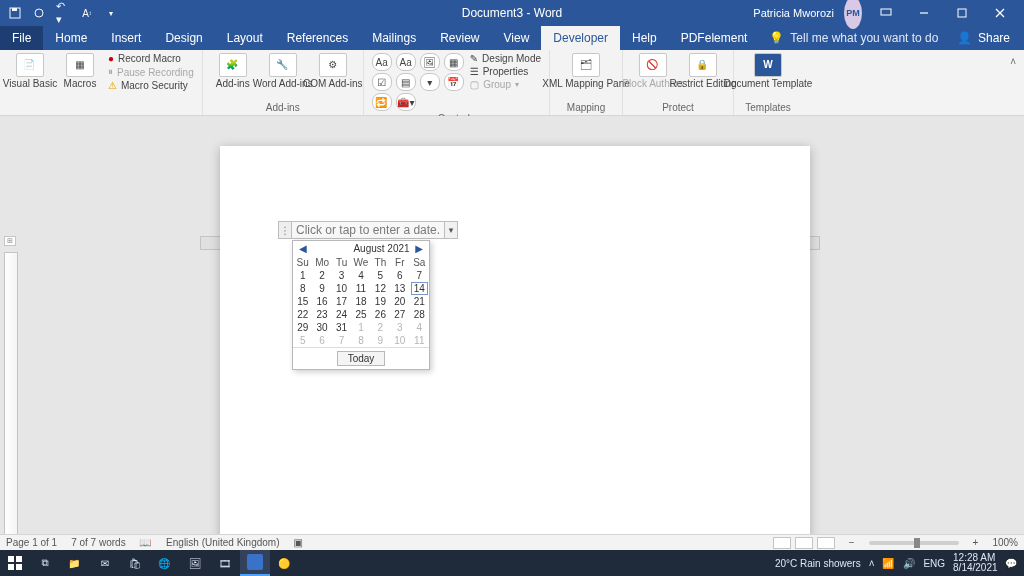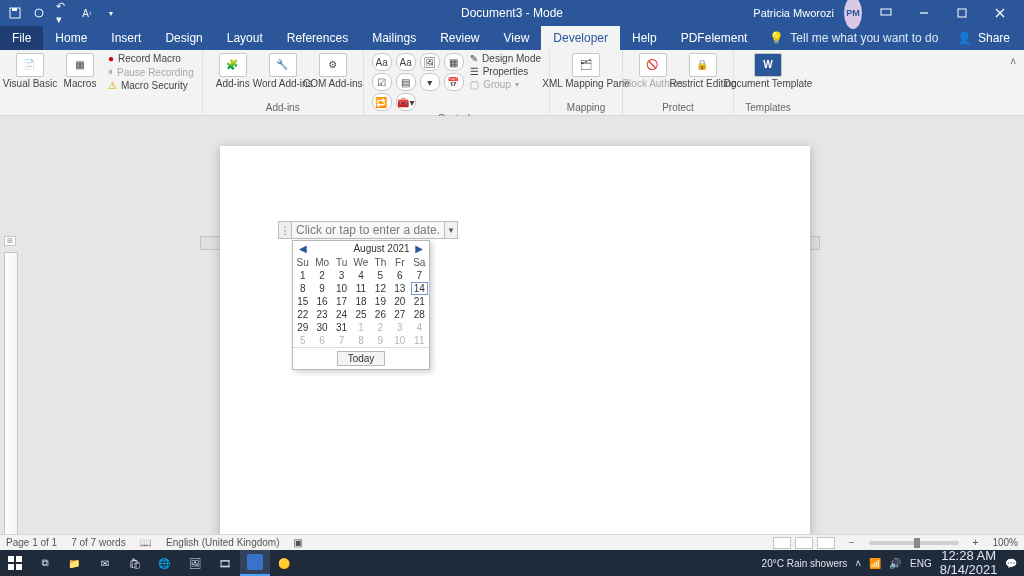--- a/index.html
+++ b/index.html
@@ -73,21 +73,21 @@
   .statusbar .vbtn { width:18px; height:12px; border:1px solid #c4c4c4; background:#fff; }
   .statusbar .zoom-slider { width:90px; height:4px; background:#cfcfcf; position:relative; border-radius:2px; }
   .statusbar .zoom-slider::after { content:""; position:absolute; left:50%; top:-3px; width:6px; height:10px; background:#888; }
 
   
   .taskbar { position:absolute; left:0; right:0; bottom:0; height:26px; background:#1f2a3a; display:flex; align-items:center; color:#dfe6f2; font-size:10px; }
   .taskbar .tbtn { width:30px; height:26px; display:flex; align-items:center; justify-content:center; }
   .taskbar .tbtn.active { background:#33415a; border-bottom:2px solid #4aa3ff; }
   .taskbar .flex { flex:1; }
   .taskbar .tray { display:flex; align-items:center; gap:8px; padding-right:6px; }
-  .taskbar .clock { text-align:center; line-height:1.05; font-size:13px; }
+  .taskbar .clock { text-align:left; line-height:1.05; font-size:10px; }
   .wicon { width:16px; height:16px; background:#3a72c9; border-radius:2px; display:inline-block; }
 
   svg { display:block; }
 </style>
 </head>
 <body>
 
 <div class="titlebar">
   <div class="qat">
     <span class="glyph">
@@ -98,21 +98,21 @@
       </span>
     <span class="glyph">
         <svg width="12" height="12" viewBox="0 0 12 12">
           <circle cx="6" cy="6" r="4" fill="none" stroke="#fff"></circle>
         </svg>
       </span>
     <span class="glyph">↶ ▾</span>
     <span class="glyph" style="font-size:10px;">A<sup style="font-size:6px;">↕</sup></span>
     <span class="glyph" style="font-size:8px;">▾</span>
   </div>
-  <div class="doc-title">Document3 - Mode</div>
+  <div class="doc-title">Document3 - Word</div>
   <div class="right">
     <span>Patricia Mworozi</span>
     <span class="avatar">PM</span>
     <span class="winbtn">
         <svg width="12" height="10">
           <rect x="1" y="1" width="10" height="6" fill="none" stroke="#fff"></rect>
         </svg>
       </span>
     <span class="winbtn">
         <svg width="10" height="10">

